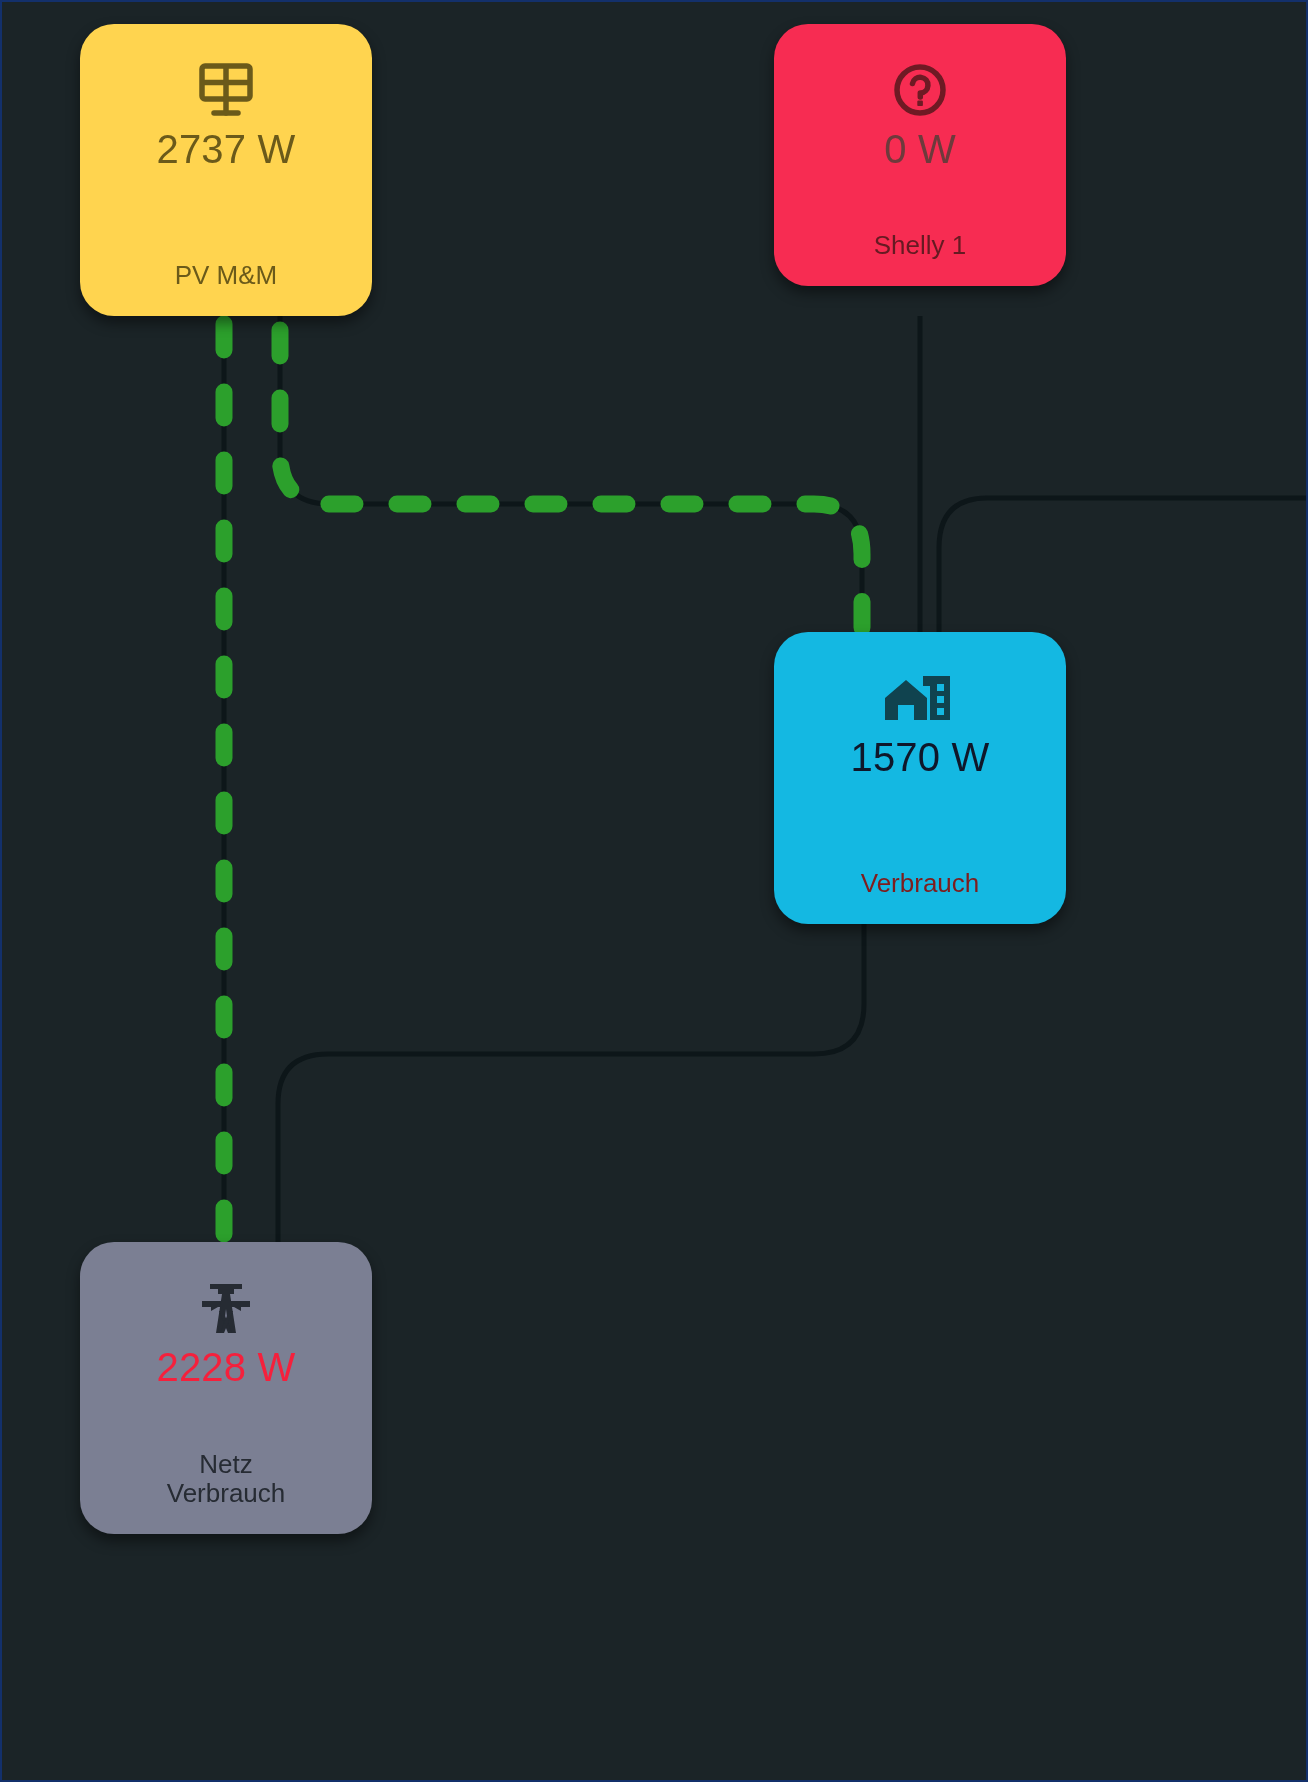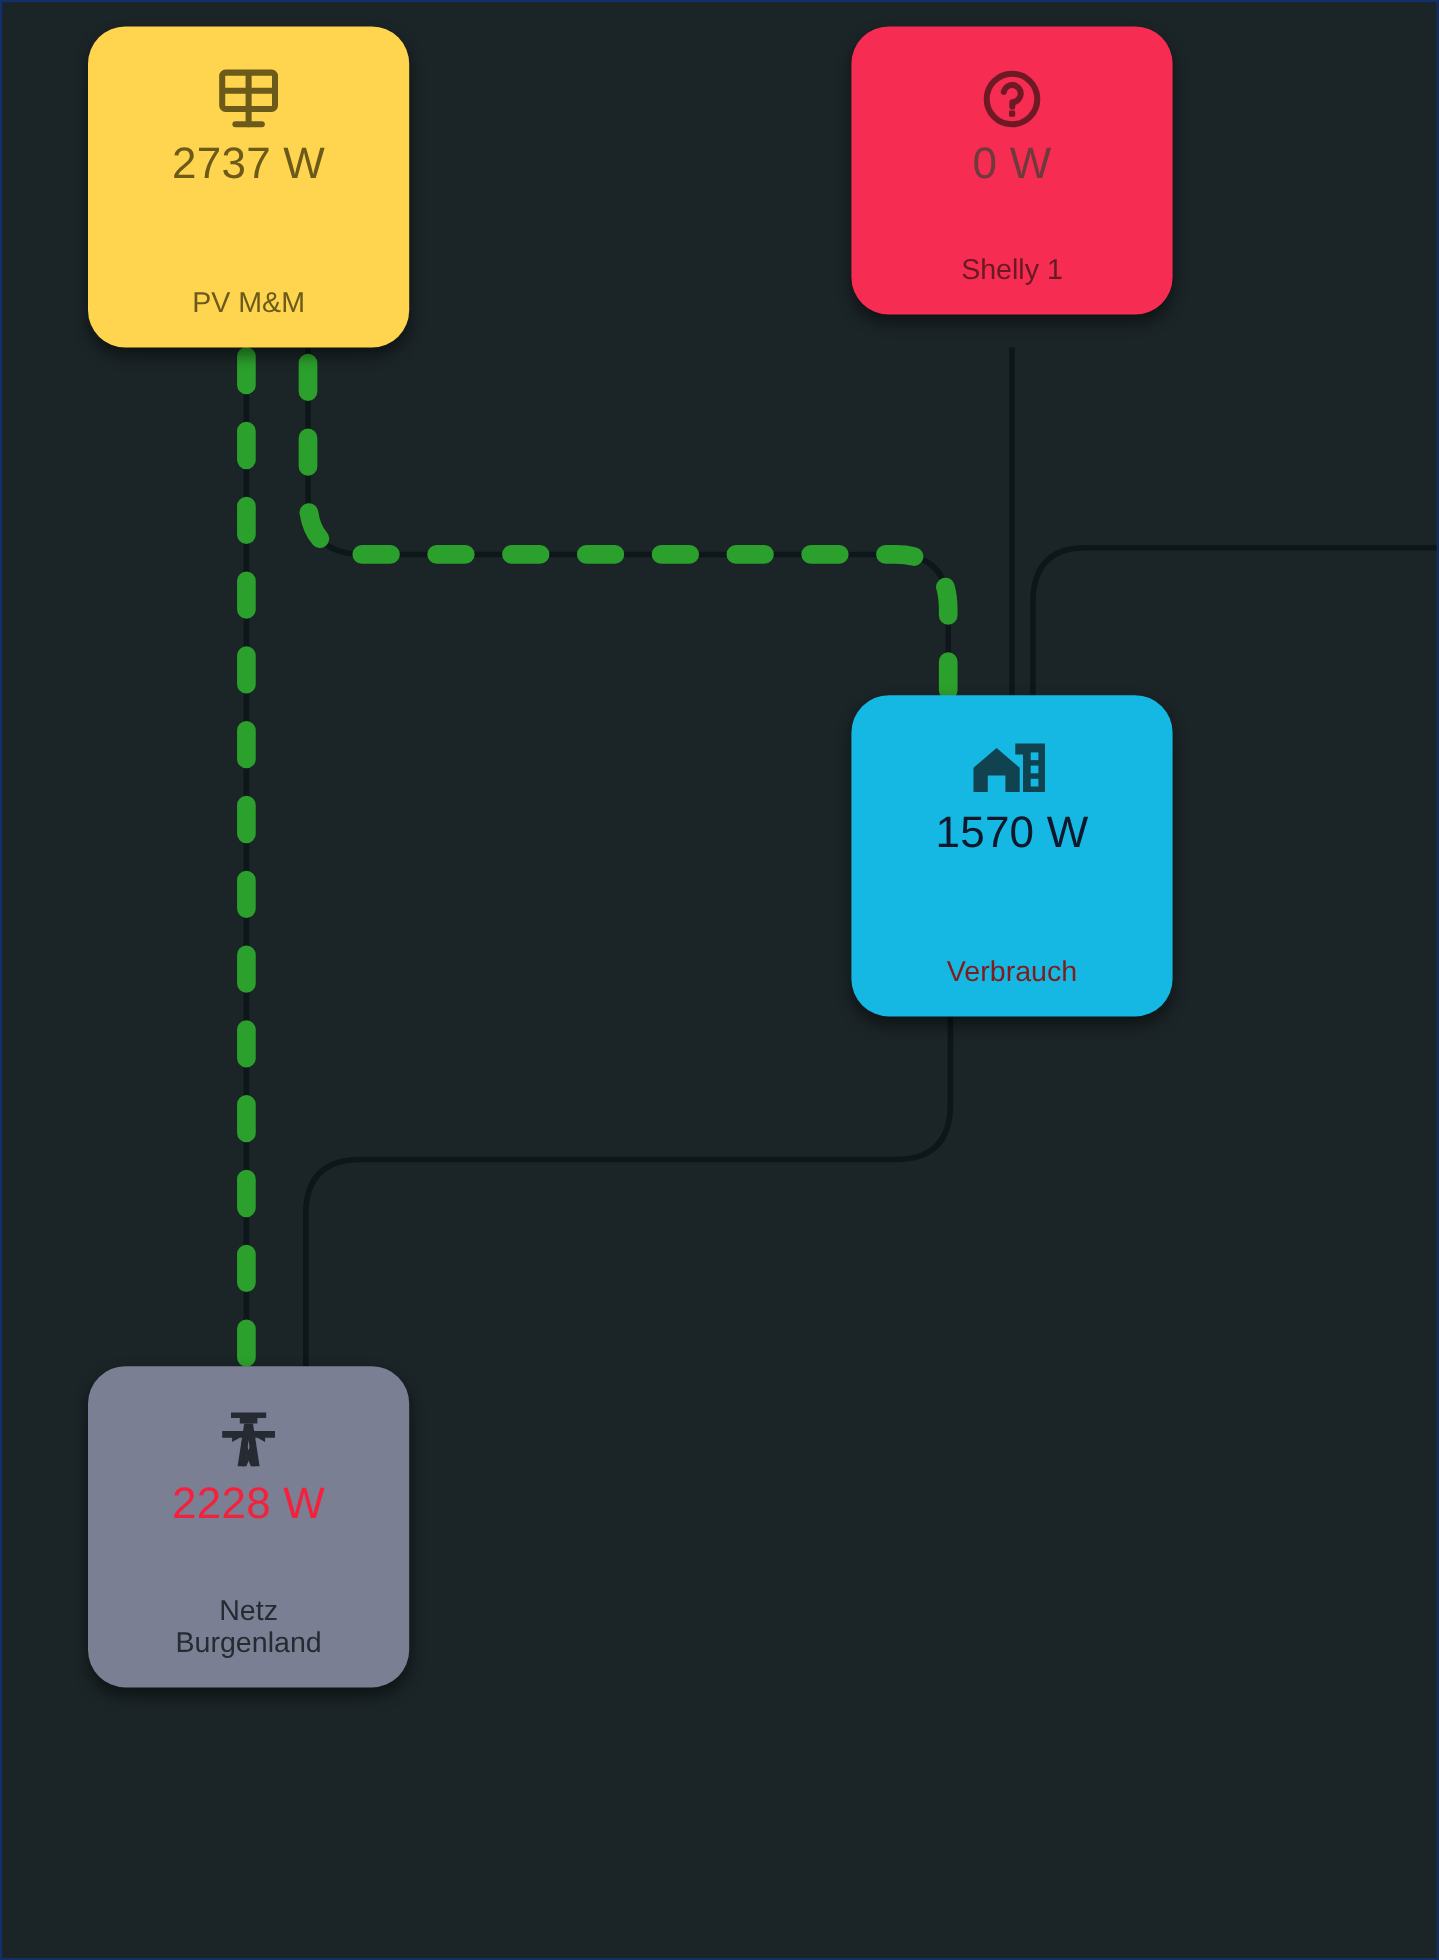--- a/index.html
+++ b/index.html
@@ -206,16 +206,16 @@
 
           <path d="M26 17 L34 17 L40 56 L33 56 L30 32 L27 56 L20 56 Z"></path>
 
           <path d="M23 34 L27 34 L36 56 L32 56 Z"></path>
           <path d="M33 34 L37 34 L28 56 L24 56 Z"></path>
         </g>
       </svg>
     </div>
     <div class="value">2228 W</div>
     <div class="label">Netz
-Burgenland</div>
+Verbrauch</div>
   </div>
 
 </div>
 
 </body></html>

